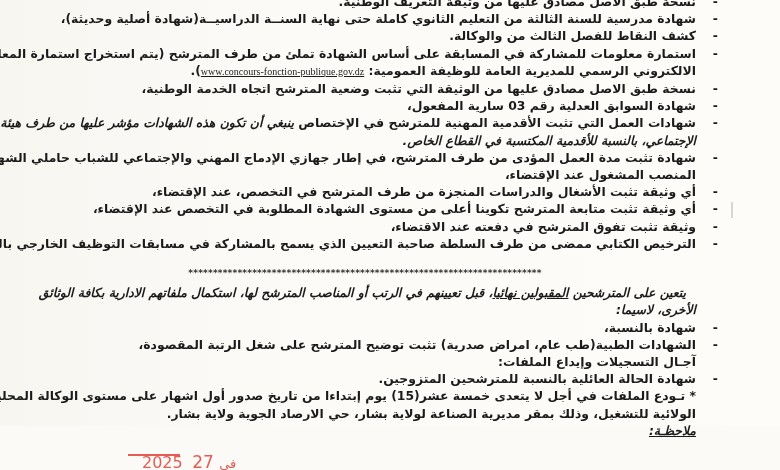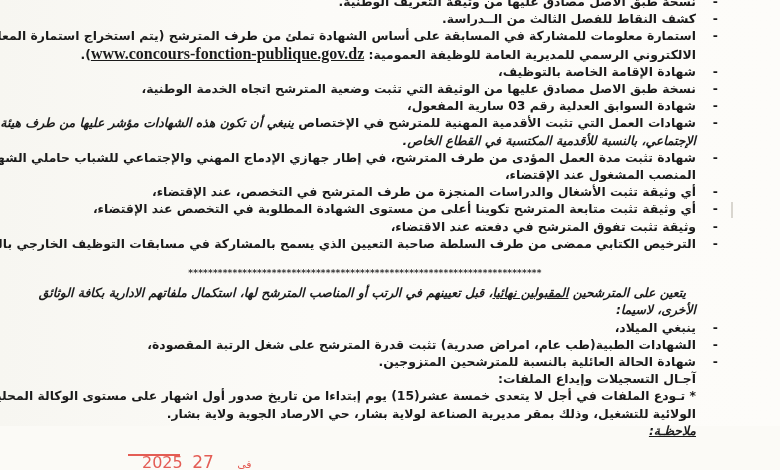--- a/index.html
+++ b/index.html
@@ -41,23 +41,23 @@
     .line.bullet::before {
       content: "-";
       position: absolute;
       right: 2px;
       top: 0;
       font-weight: bold;
     }
     .italic { font-style: italic; }
     .url {
       font-family: "Liberation Serif", "DejaVu Serif", serif;
-      font-size: 16px;
+      font-size: 10px;
       text-decoration: underline;
-      font-weight: bold;
+      font-weight: normal;
       direction: ltr;
       unicode-bidi: embed;
     }
     .separator {
       text-align: center;
       font-size: 9px;
       letter-spacing: 0.2px;
       color: #333;
       margin-top: 13px;
       margin-bottom: 2px;
@@ -74,21 +74,21 @@
       direction: ltr;
       opacity: 0.85;
     }
     .stamp .bar {
       position: absolute;
       left: 6px; top: 2px;
       width: 52px; height: 2px;
       background: #e0423a;
     }
     .stamp .year { font-size: 16px; margin-left: 20px; }
-    .stamp .lbl { font-size: 11px; margin-left: 18px; }
+    .stamp .lbl { font-size: 13px; }
     .stamp .day { font-size: 17px; margin-left: 4px; letter-spacing: 4px; }
     .edge-mark {
       position: absolute;
       left: 731px;
       top: 202px;
       width: 2px; height: 16px;
       background: #d9d6cf;
     }
   </style>
 </head>
@@ -96,30 +96,30 @@
 
 <div class="page">
   <div class="edge-mark"></div>
 
   <div class="content">
 
     <div class="line bullet">
       <span>نسخة طبق الأصل مصادق عليها من وثيقة التعريف الوطنية.</span>
     </div>
     <div class="line bullet">
-      <span>كشف النقاط للفصل الثالث من الــدراسة.</span>
+      <span>شهادة مدرسية للسنة الثالثة من التعليم الثانوي كاملة حتى نهاية السنــة الدراسيــة(شهادة أصلية وحديثة)،</span>
+    </div>
+    <div class="line bullet">
+      <span>كشف النقاط للفصل الثالث من والوكالة.</span>
     </div>
     <div class="line bullet">
       <span>استمارة معلومات للمشاركة في المسابقة على أساس الشهادة تملئ من طرف المترشح (يتم استخراج استمارة المعلومات من الموقع</span>
     </div>
     <div class="line">
       <span>الالكتروني الرسمي للمديرية العامة للوظيفة العمومية: </span><span class="url">www.concours-fonction-publique.gov.dz</span><span>).</span>
-    </div>
-    <div class="line bullet">
-      <span>شهادة الإقامة الخاصة بالتوظيف،</span>
     </div>
     <div class="line bullet">
       <span>نسخة طبق الاصل مصادق عليها من الوثيقة التي تثبت وضعية المترشح اتجاه الخدمة الوطنية،</span>
     </div>
     <div class="line bullet">
       <span>شهادة السوابق العدلية رقم 03 سارية المفعول،</span>
     </div>
     <div class="line bullet">
       <span>شهادات العمل التي تثبت الأقدمية المهنية للمترشح في الإختصاص </span><span class="italic">ينبغي أن تكون هذه الشهادات مؤشر عليها من طرف هيئة الضمان</span>
     </div>
@@ -147,31 +147,31 @@
 
     <div class="separator">************************************************************************</div>
 
     <div class="line italic" style="padding-right:34px;">
       <span>يتعين على المترشحين </span><span class="underline">المقبولين نهائيا</span><span>، قبل تعيينهم في الرتب أو المناصب المترشح لها، استكمال ملفاتهم الادارية بكافة الوثائق</span>
     </div>
     <div class="line italic">
       <span>الأخرى، لاسيما:</span>
     </div>
     <div class="line bullet">
-      <span>ينبغي الميلاد،</span>
+      <span>شهادة بالنسبة،</span>
     </div>
     <div class="line bullet">
-      <span>الشهادات الطبية(طب عام، امراض صدرية) تثبت قدرة المترشح على شغل الرتبة المقصودة،</span>
+      <span>الشهادات الطبية(طب عام، امراض صدرية) تثبت توضيح المترشح على شغل الرتبة المقصودة،</span>
     </div>
+    <div class="line">
+      <span>آجـال التسجيلات وإيداع الملفات:</span>
+    </div>
+
     <div class="line bullet">
       <span>شهادة الحالة العائلية بالنسبة للمترشحين المتزوجين.</span>
-    </div>
-
-    <div class="line">
-      <span>آجـال التسجيلات وإيداع الملفات:</span>
     </div>
     <div class="line">
       <span>* تـودع الملفات في أجل لا يتعدى خمسة عشر(15) يوم إبتداءا من تاريخ صدور أول اشهار على مستوى الوكالة المحلية للتشغيل والوكالة</span>
     </div>
     <div class="line">
       <span>الولائية  للتشغيل، وذلك بمقر مديرية الصناعة لولاية بشار، حي الارصاد الجوية ولاية بشار.</span>
     </div>
 
     <div class="line">
       <span class="underline">ملاحظـة:</span>

